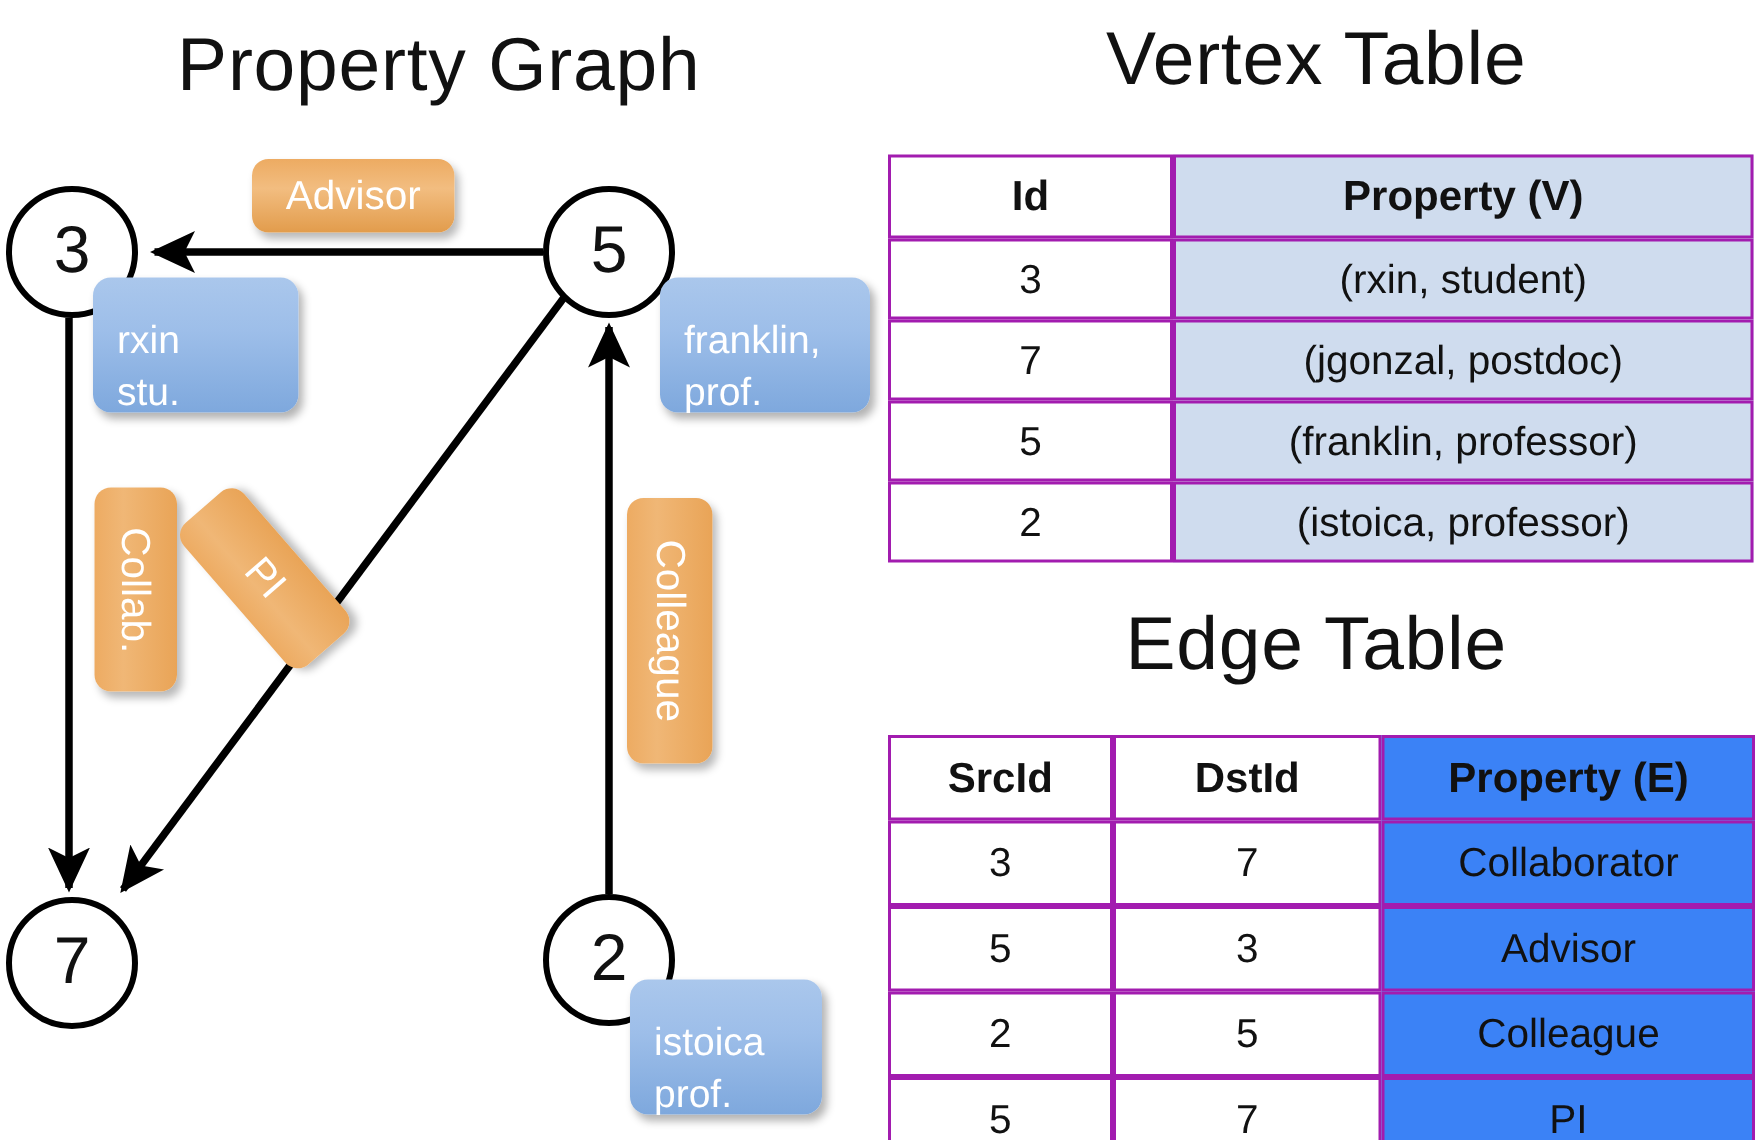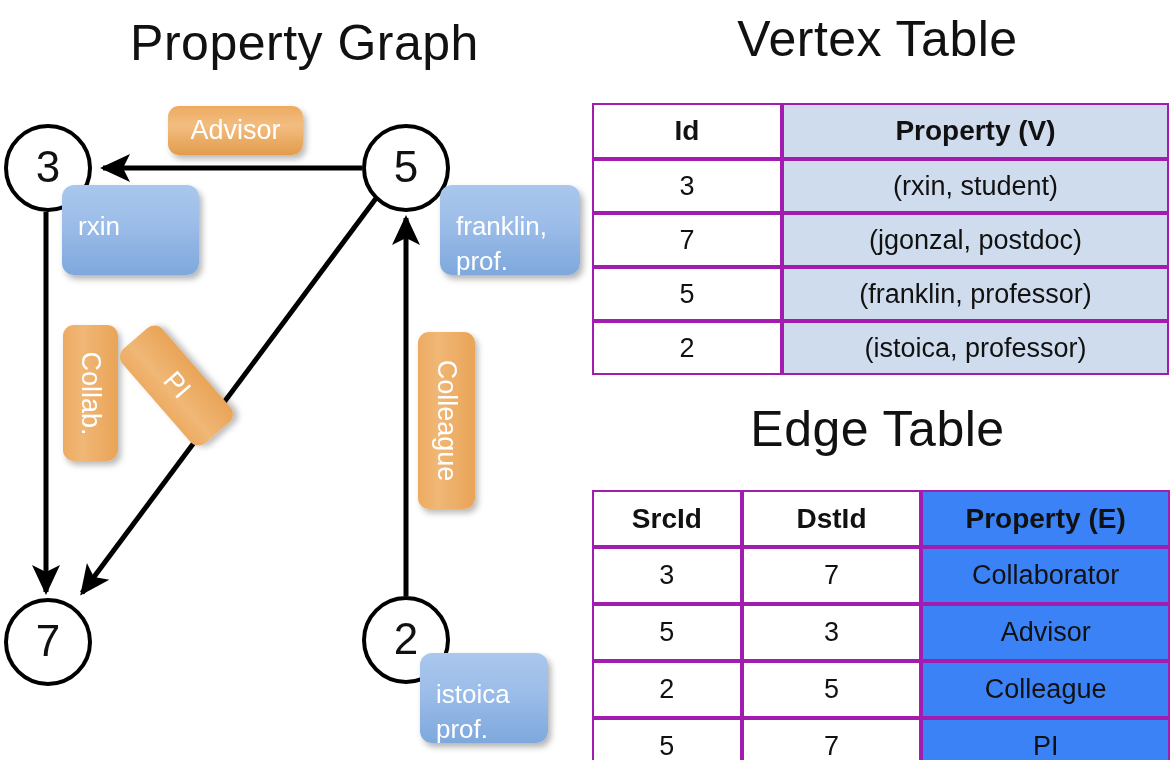--- a/index.html
+++ b/index.html
@@ -17,21 +17,21 @@
   .title{
     position:absolute;
     font-family:"Liberation Sans", sans-serif;
     font-weight:300;
     font-size:50px;
     letter-spacing:0.5px;
     color:#111;
     white-space:nowrap;
     text-align:center;
   }
-  #title-property-graph{left:12px;top:14px;width:585px;}
+  #title-property-graph{left:0;top:14px;width:585px;}
   #title-vertex-table{left:585px;top:10px;width:585px;}
   #title-edge-table{left:585px;top:400px;width:585px;}
 
   
   .graph{position:absolute;left:0;top:0;width:585px;height:760px;}
   .graph svg{position:absolute;left:0;top:0;}
 
   .node{
     position:absolute;
     width:88px;height:88px;
@@ -179,20 +179,21 @@
     </div>
     <div class="node" id="node-7">
       <div class="nlabel">7</div>
     </div>
     <div class="node" id="node-2">
       <div class="nlabel">2</div>
     </div>
 
     <div class="pbox" id="pbox-rxin">
       <div>rxin</div>
+      <div>stu.</div>
     </div>
     <div class="pbox" id="pbox-franklin">
       <div>franklin,</div>
       <div>prof.</div>
     </div>
     <div class="pbox" id="pbox-istoica">
       <div>istoica</div>
       <div>prof.</div>
     </div>
 

